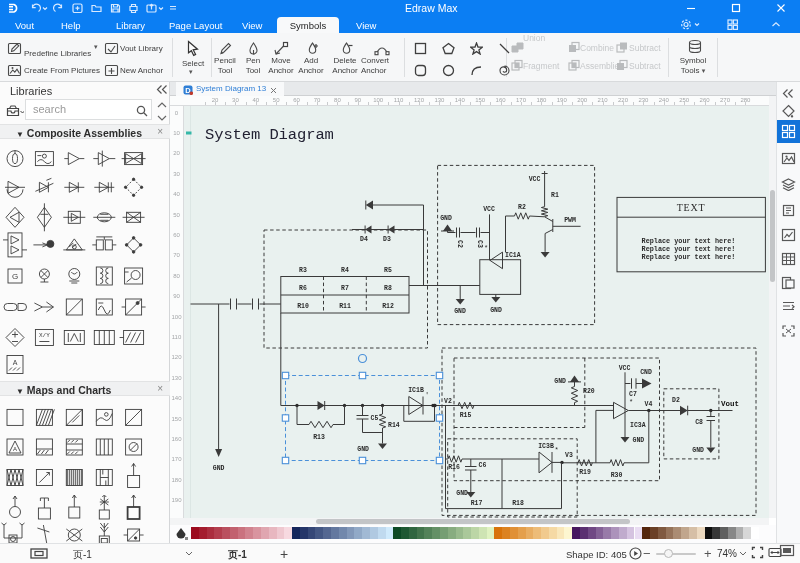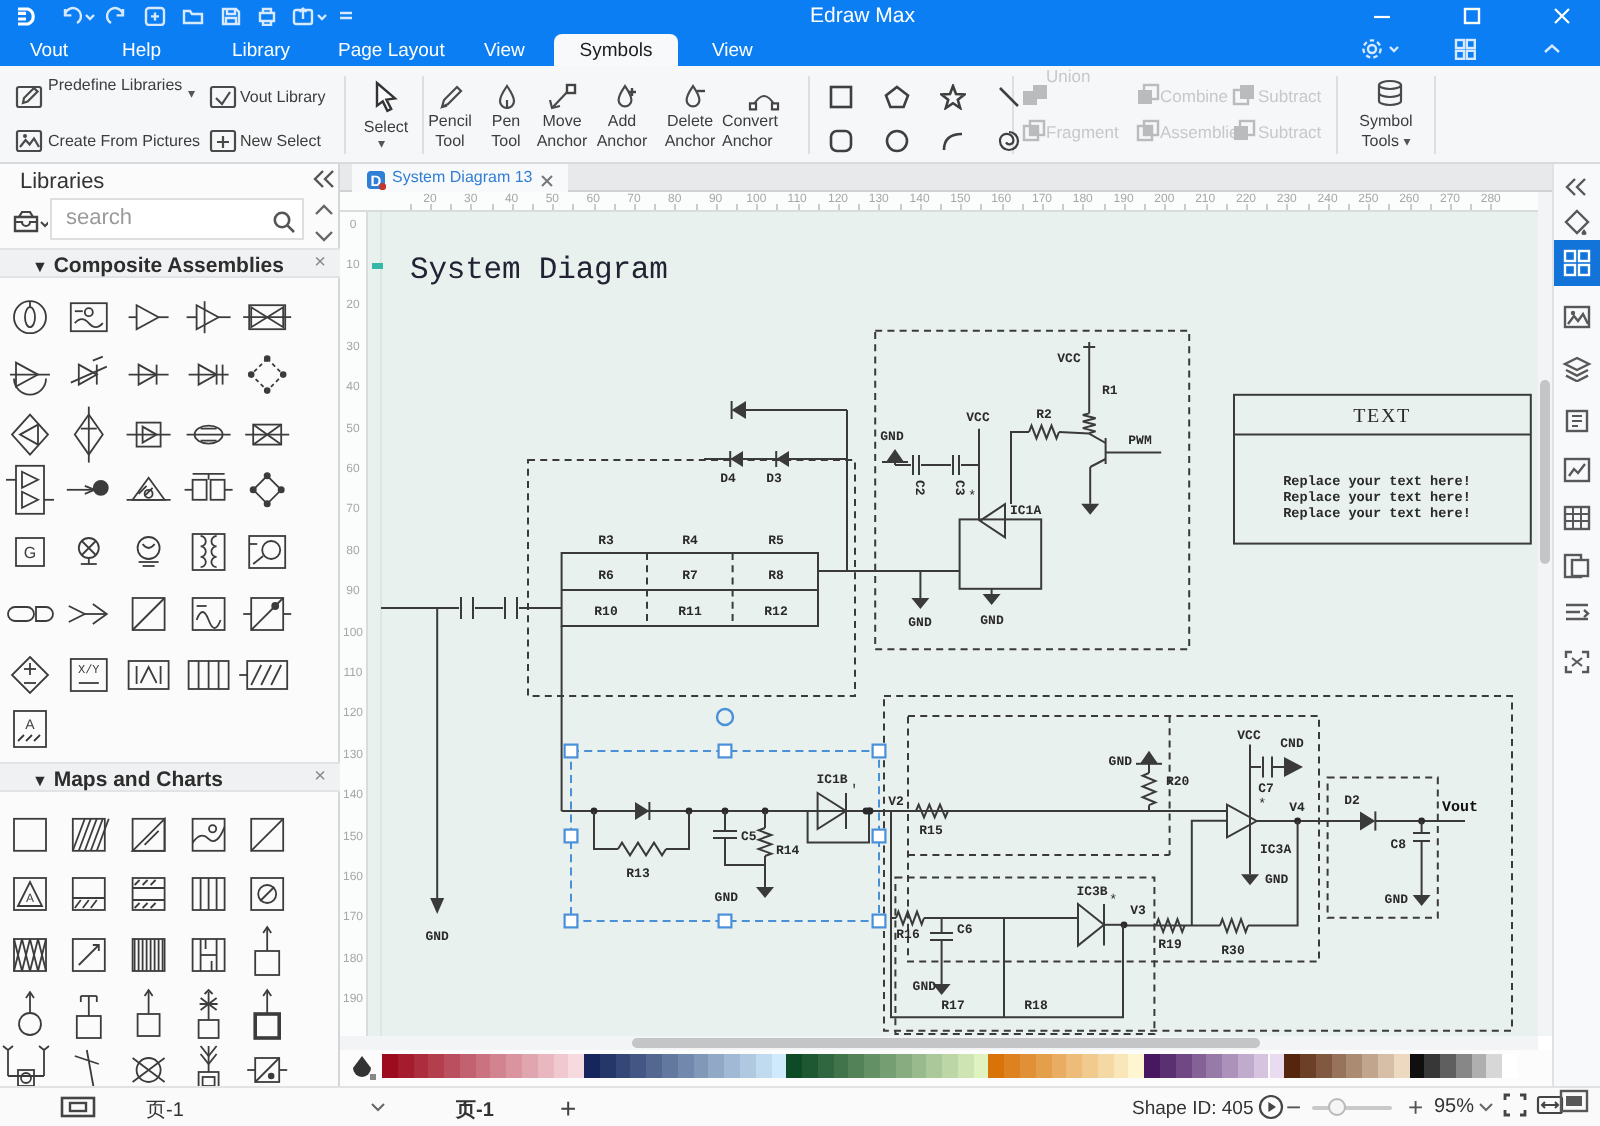--- a/index.html
+++ b/index.html
@@ -97,25 +97,25 @@
 <svg style="position:absolute;left:727px;top:19px" width="11" height="11" viewBox="0 0 11 11">
     <rect x="1" y="1" width="4" height="4" stroke="#d7e9ff" fill="none" stroke-width="1.2"></rect>
     <rect x="6.4" y="1" width="4" height="4" stroke="#d7e9ff" fill="none" stroke-width="1.2"></rect>
     <rect x="1" y="6.4" width="4" height="4" stroke="#d7e9ff" fill="none" stroke-width="1.2"></rect>
     <rect x="6.4" y="6.4" width="4" height="4" stroke="#d7e9ff" fill="none" stroke-width="1.2"></rect>
   </svg>
 <svg style="position:absolute;left:771px;top:21px" width="10" height="7" viewBox="0 0 10 7">
     <path d="M1.5 5 L5 1.8 L8.5 5" stroke="#d7e9ff" fill="none" stroke-width="1.2"></path>
   </svg>
 <div id="ribbon">
-<div class="rl" style="left:24px;top:5px">Predefine Libraries</div>
+<div class="rl" style="left:24px;top:16px">Predefine Libraries</div>
 <div class="rl" style="left:94px;top:10px;font-size:7px;color:#555">▾</div>
 <div class="rl" style="left:24px;top:33px">Create From Pictures</div>
 <div class="rl" style="left:120px;top:11px">Vout Library</div>
-<div class="rl" style="left:120px;top:33px">New Select</div>
+<div class="rl" style="left:120px;top:33px">New Anchor</div>
 <div class="rl" style="left:180px;top:26px;width:26px;text-align:center">Select</div>
 <div class="rl" style="left:189px;top:35px;font-size:7px;color:#555">▾</div>
 <div class="rl" style="left:210px;top:23px;width:30px;text-align:center;line-height:9.5px">Pencil<br>Tool</div>
 <div class="rl" style="left:238px;top:23px;width:30px;text-align:center;line-height:9.5px">Pen<br>Tool</div>
 <div class="rl" style="left:263px;top:23px;width:36px;text-align:center;line-height:9.5px">Move<br>Anchor</div>
 <div class="rl" style="left:293px;top:23px;width:36px;text-align:center;line-height:9.5px">Add<br>Anchor</div>
 <div class="rl" style="left:327px;top:23px;width:36px;text-align:center;line-height:9.5px">Delete<br>Anchor</div>
 <div class="rl" style="left:361px;top:23px;width:40px;line-height:9.5px">Convert<br>Anchor</div>
 <div class="rlg" style="left:523px;top:0">Union</div>
 <div class="rlg" style="left:580px;top:10px">Combine</div>
@@ -909,21 +909,21 @@
 <div class="st" style="left:280px;top:546px;font-size:14px;color:#444">+</div>
 <div class="st" style="left:566px;top:548.5px;font-size:9.5px">Shape ID: 405</div>
 <svg style="position:absolute;left:629px;top:547px" width="13" height="13" viewBox="0 0 13 13">
     <circle cx="6.5" cy="6.5" r="5.5" stroke="#444" fill="none" stroke-width="1.1"></circle>
     <path d="M5.2 4 L9 6.5 L5.2 9 Z" fill="#444"></path>
   </svg>
 <div class="st" style="left:643px;top:546px;font-size:13px;color:#555">−</div>
 <div style="position:absolute;left:656px;top:552.5px;width:40px;height:2px;background:#c9c9c9;border-radius:1px"></div>
 <div style="position:absolute;left:664px;top:548.5px;width:9px;height:9px;background:#f5f5f5;border:1px solid #b9b9b9;border-radius:50%"></div>
 <div class="st" style="left:704px;top:546px;font-size:13px;color:#555">+</div>
-<div class="st" style="left:717px;top:548px">95%</div>
+<div class="st" style="left:717px;top:548px">74%</div>
 <svg style="position:absolute;left:739px;top:551px" width="8" height="6" viewBox="0 0 8 6">
     <path d="M1 1 l3 3 3 -3" stroke="#666" fill="none" stroke-width="1"></path>
   </svg>
 <svg style="position:absolute;left:751px;top:546px" width="13" height="13" viewBox="0 0 13 13">
     <path d="M1.5 4 V1.5 H4 M9 1.5 h2.5 V4 M11.5 9 v2.5 H9 M4 11.5 H1.5 V9" stroke="#444" fill="none" stroke-width="1.4"></path>
   </svg>
 <svg style="position:absolute;left:768px;top:546px" width="14" height="13" viewBox="0 0 14 13">
     <rect x="1" y="2.5" width="12" height="8" rx="1" stroke="#444" fill="none" stroke-width="1.1"></rect>
     <path d="M3 6.5 h8 M4.5 5 L3 6.5 L4.5 8 M9.5 5 L11 6.5 L9.5 8" stroke="#444" fill="none" stroke-width="1"></path>
   </svg>

